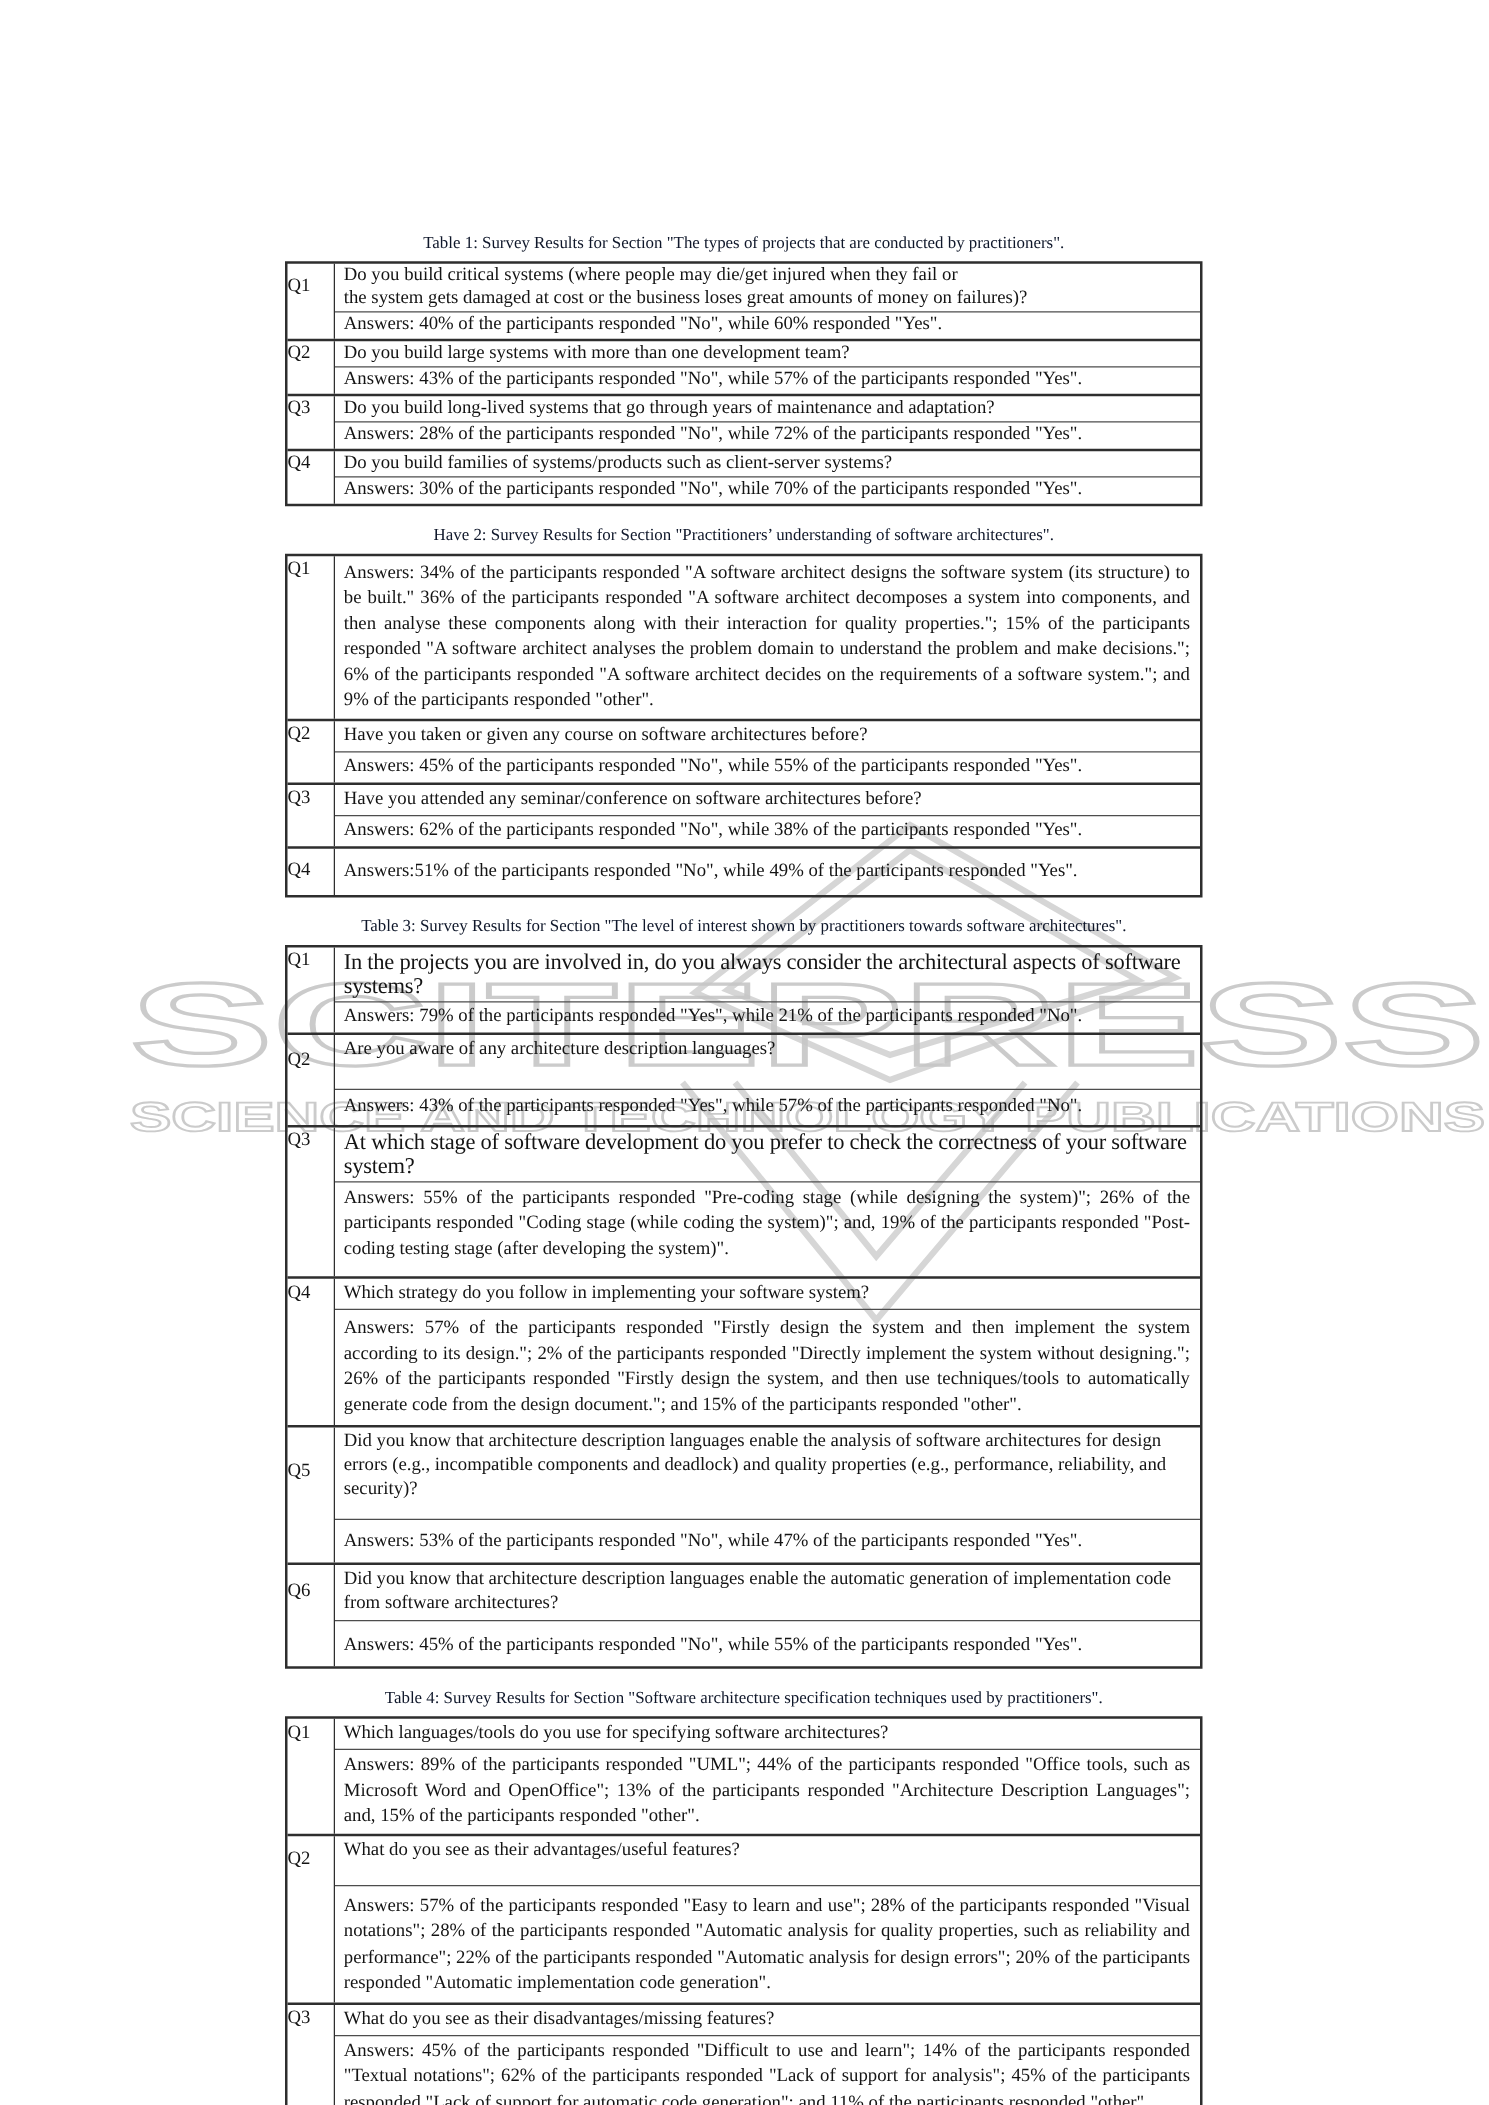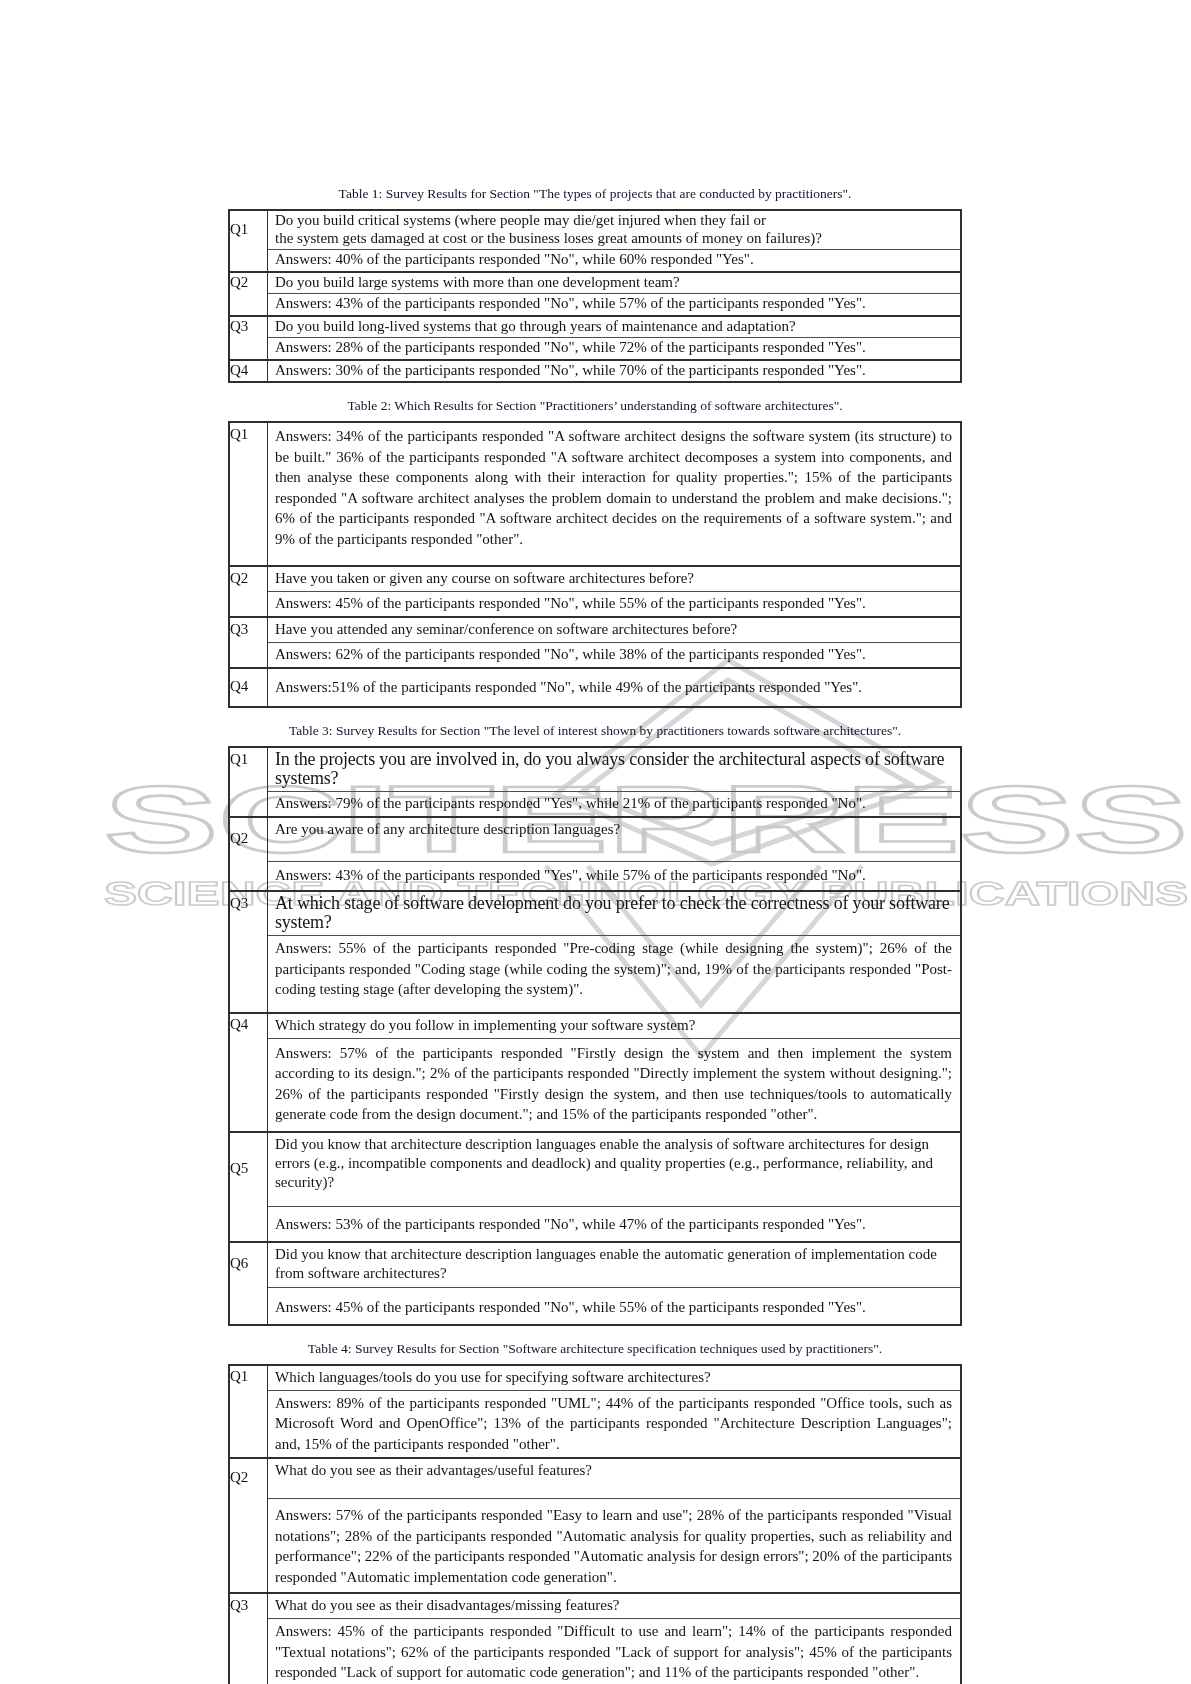--- a/index.html
+++ b/index.html
@@ -31,21 +31,21 @@
     border-right:1px solid #2e2e2e;
     display:flex; justify-content:flex-start; align-items:flex-start;
     font-size:15px;
   }
   .cell { font-size:15px; line-height:19px; padding:2px 8px 3px 7px;font-family:Liberation Serif, serif; }
   .q { grid-column:2; grid-row:1; border-bottom:1px solid #4d4d4d; white-space:pre-line; }
   .a { grid-column:2; grid-row:2; text-align:justify; }
 
   
   #t1 .cell { line-height:17.5px; padding-top:1px; padding-bottom:2px; }
-  #t2 .row:nth-child(1) .a { line-height:20.5px; padding-top:3px; padding-bottom:16px; }
+  #t2 .row:nth-child(1) .a { line-height:20.5px; padding-top:3px; padding-bottom:4px; }
   #t2 .row:nth-child(4) .q { padding-bottom:16px; }
   #t2 .row:nth-child(4) .a { padding-top:9px; padding-bottom:9px; }
   #t3 .row:nth-child(1) .q, #t3 .row:nth-child(3) .q { font-size:18px; letter-spacing:-0.2px; }
   #t3 .row:nth-child(2) .q { padding-bottom:22px; }
   #t3 .row:nth-child(2) .a { padding-top:4px; padding-bottom:5px; }
   #t3 .row:nth-child(3) .a { line-height:20.5px; padding-bottom:12px; }
   #t3 .row:nth-child(4) .a { line-height:20.5px; padding-top:4px; padding-bottom:6px; }
   #t3 .row:nth-child(5) .q { padding-bottom:14px; }
   #t3 .row:nth-child(5) .a { padding-top:8px; padding-bottom:7px; }
   #t3 .row:nth-child(6) .q { padding-bottom:4px; }
@@ -92,26 +92,27 @@
     <div class="qcol">
       <span class="qlabel" style="margin-top: 1px;">Q3</span>
     </div>
     <div class="q cell">Do you build long-lived systems that go through years of maintenance and adaptation?</div>
     <div class="a cell">Answers: 28% of the participants responded "No", while 72% of the participants responded "Yes".</div>
   </div>
         <div class="row">
     <div class="qcol">
       <span class="qlabel" style="margin-top: 1px;">Q4</span>
     </div>
+    <div class="q cell">Do you build families of systems/products such as client-server systems?</div>
     <div class="a cell">Answers: 30% of the participants responded "No", while 70% of the participants responded "Yes".</div>
   </div>
       </div>
   </div>
   <div class="table-block">
-    <div class="caption">Table 2: Which Results for Section "Practitioners’ understanding of software architectures".</div>
+    <div class="caption">Have 2: Survey Results for Section "Practitioners’ understanding of software architectures".</div>
     <div class="tbl" id="t2">
         <div class="row">
     <div class="qcol">
       <span class="qlabel" style="margin-top: 2.5px;">Q1</span>
     </div>
     <div class="a cell">Answers: 34% of the participants responded "A software architect designs the software system (its structure) to be built." 36% of the participants responded "A software architect decomposes a system into components, and then analyse these components along with their interaction for quality properties."; 15% of the participants responded "A software architect analyses the problem domain to understand the problem and make decisions."; 6% of the participants responded "A software architect decides on the requirements of a software system."; and 9% of the participants responded "other".</div>
   </div>
         <div class="row">
     <div class="qcol">
       <span class="qlabel" style="margin-top: 2.5px;">Q2</span>

